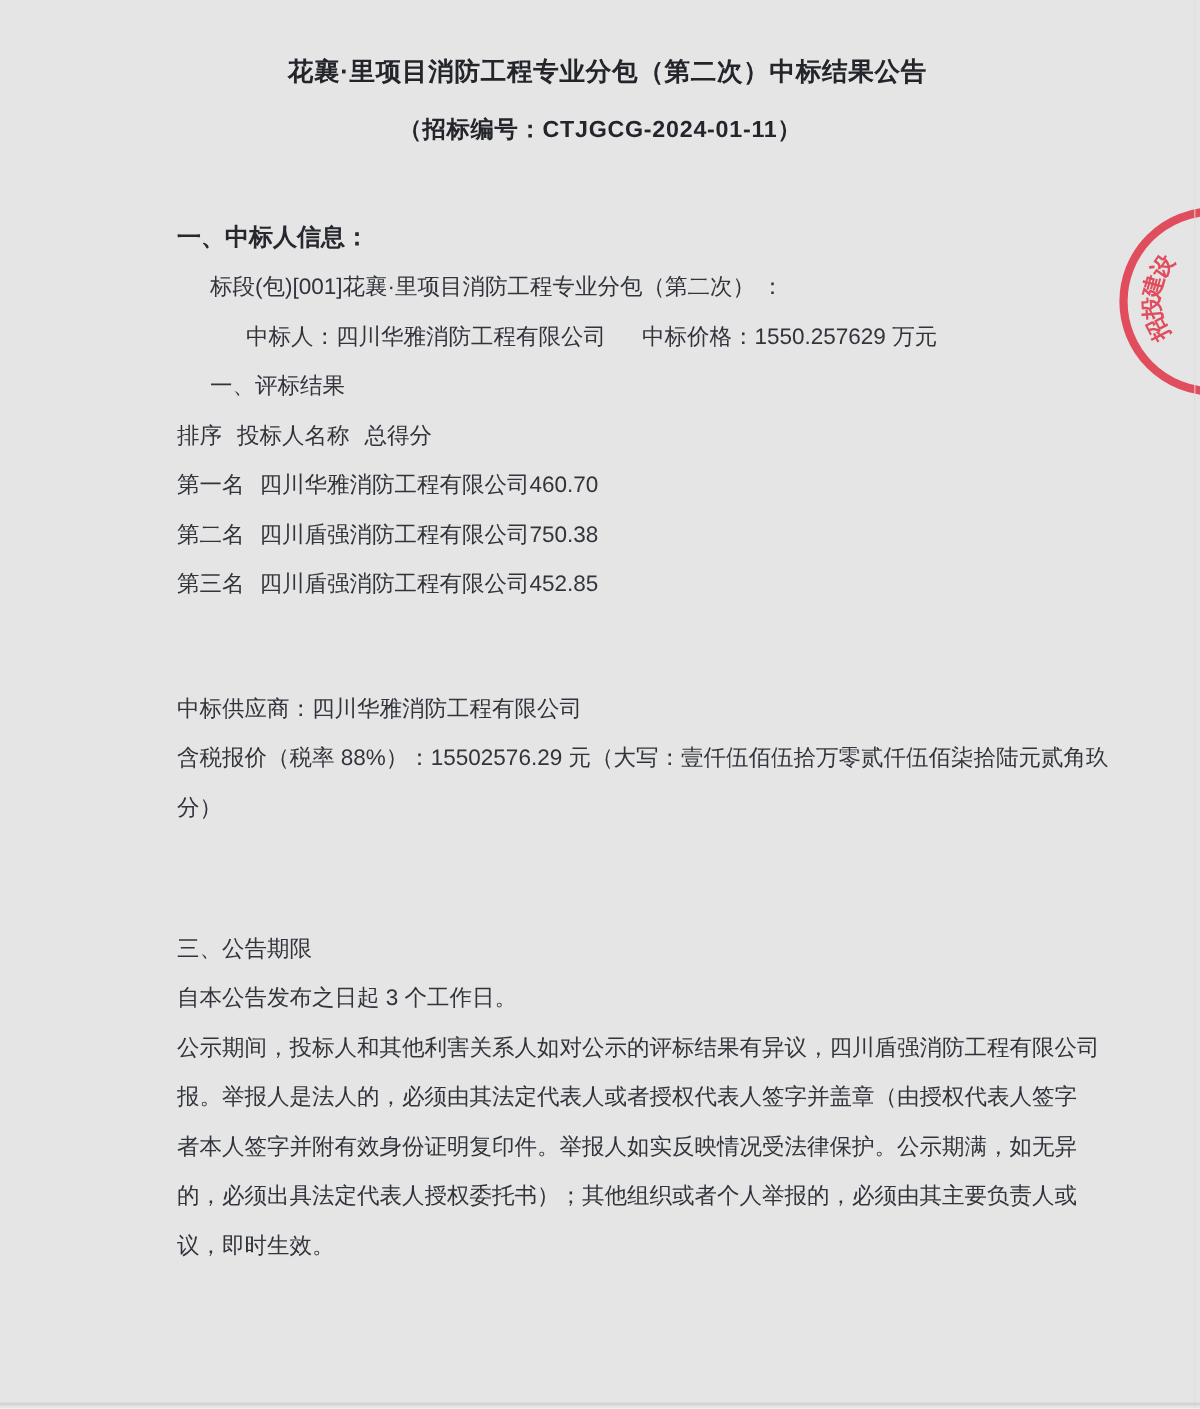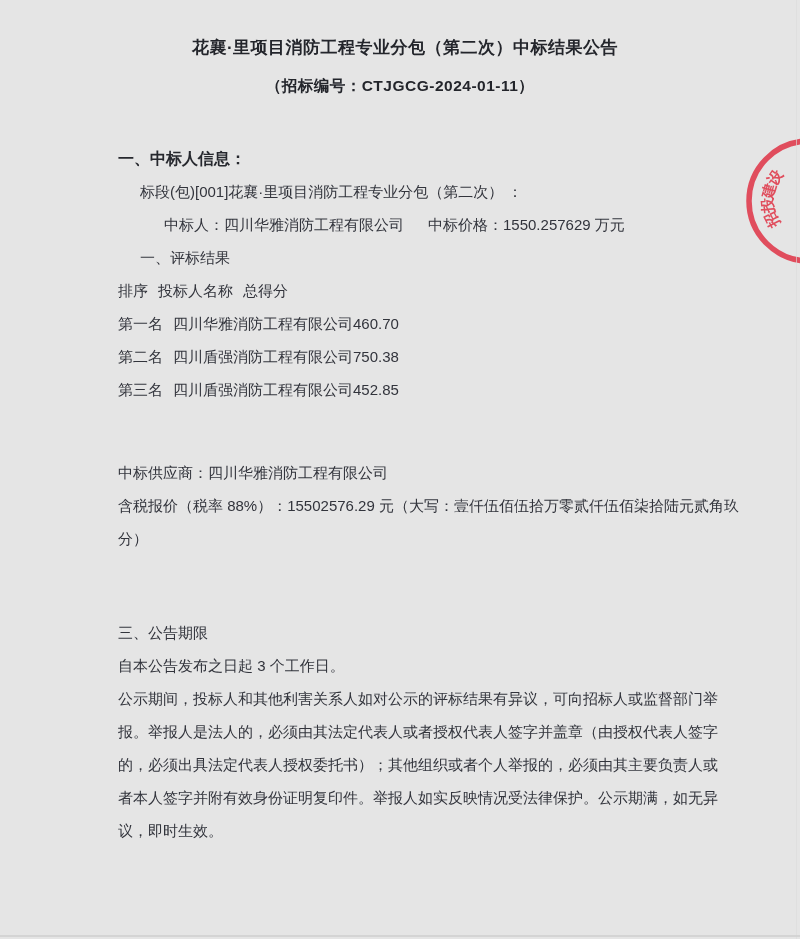--- a/index.html
+++ b/index.html
@@ -108,24 +108,24 @@
     <div class="sp50"></div>
 
     <div class="line">中标供应商：四川华雅消防工程有限公司</div>
     <div class="line">含税报价（税率 88%）：15502576.29 元（大写：壹仟伍佰伍拾万零贰仟伍佰柒拾陆元贰角玖</div>
     <div class="line">分）</div>
 
     <div class="sp61"></div>
 
     <div class="line subheading">三、公告期限</div>
     <div class="line">自本公告发布之日起 3 个工作日。</div>
-    <div class="line">公示期间，投标人和其他利害关系人如对公示的评标结果有异议，可向招标人或监督部门举</div>
+    <div class="line">公示期间，投标人和其他利害关系人如对公示的评标结果有异议，四川盾强消防工程有限公司</div>
     <div class="line">报。举报人是法人的，必须由其法定代表人或者授权代表人签字并盖章（由授权代表人签字</div>
+    <div class="line">者本人签字并附有效身份证明复印件。举报人如实反映情况受法律保护。公示期满，如无异</div>
     <div class="line">的，必须出具法定代表人授权委托书）；其他组织或者个人举报的，必须由其主要负责人或</div>
-    <div class="line">者本人签字并附有效身份证明复印件。举报人如实反映情况受法律保护。公示期满，如无异</div>
     <div class="line">议，即时生效。</div>
 
   </div>
 
   <svg class="stamp-svg" viewBox="700 120 100 170" xmlns="http://www.w3.org/2000/svg">
     <circle cx="809" cy="201" r="60" fill="none" stroke="#e0394b" stroke-width="5.5"></circle>
     <text class="stamp-char" x="0" y="0" text-anchor="middle" dominant-baseline="middle" transform="translate(776,178) rotate(-55)">设</text>
     <text class="stamp-char" x="0" y="0" text-anchor="middle" dominant-baseline="middle" transform="translate(770,191) rotate(-75)">建</text>
     <text class="stamp-char" x="0" y="0" text-anchor="middle" dominant-baseline="middle" transform="translate(769,205) rotate(-95)">投</text>
     <text class="stamp-char" x="0" y="0" text-anchor="middle" dominant-baseline="middle" transform="translate(773,219) rotate(-117)">招</text>

